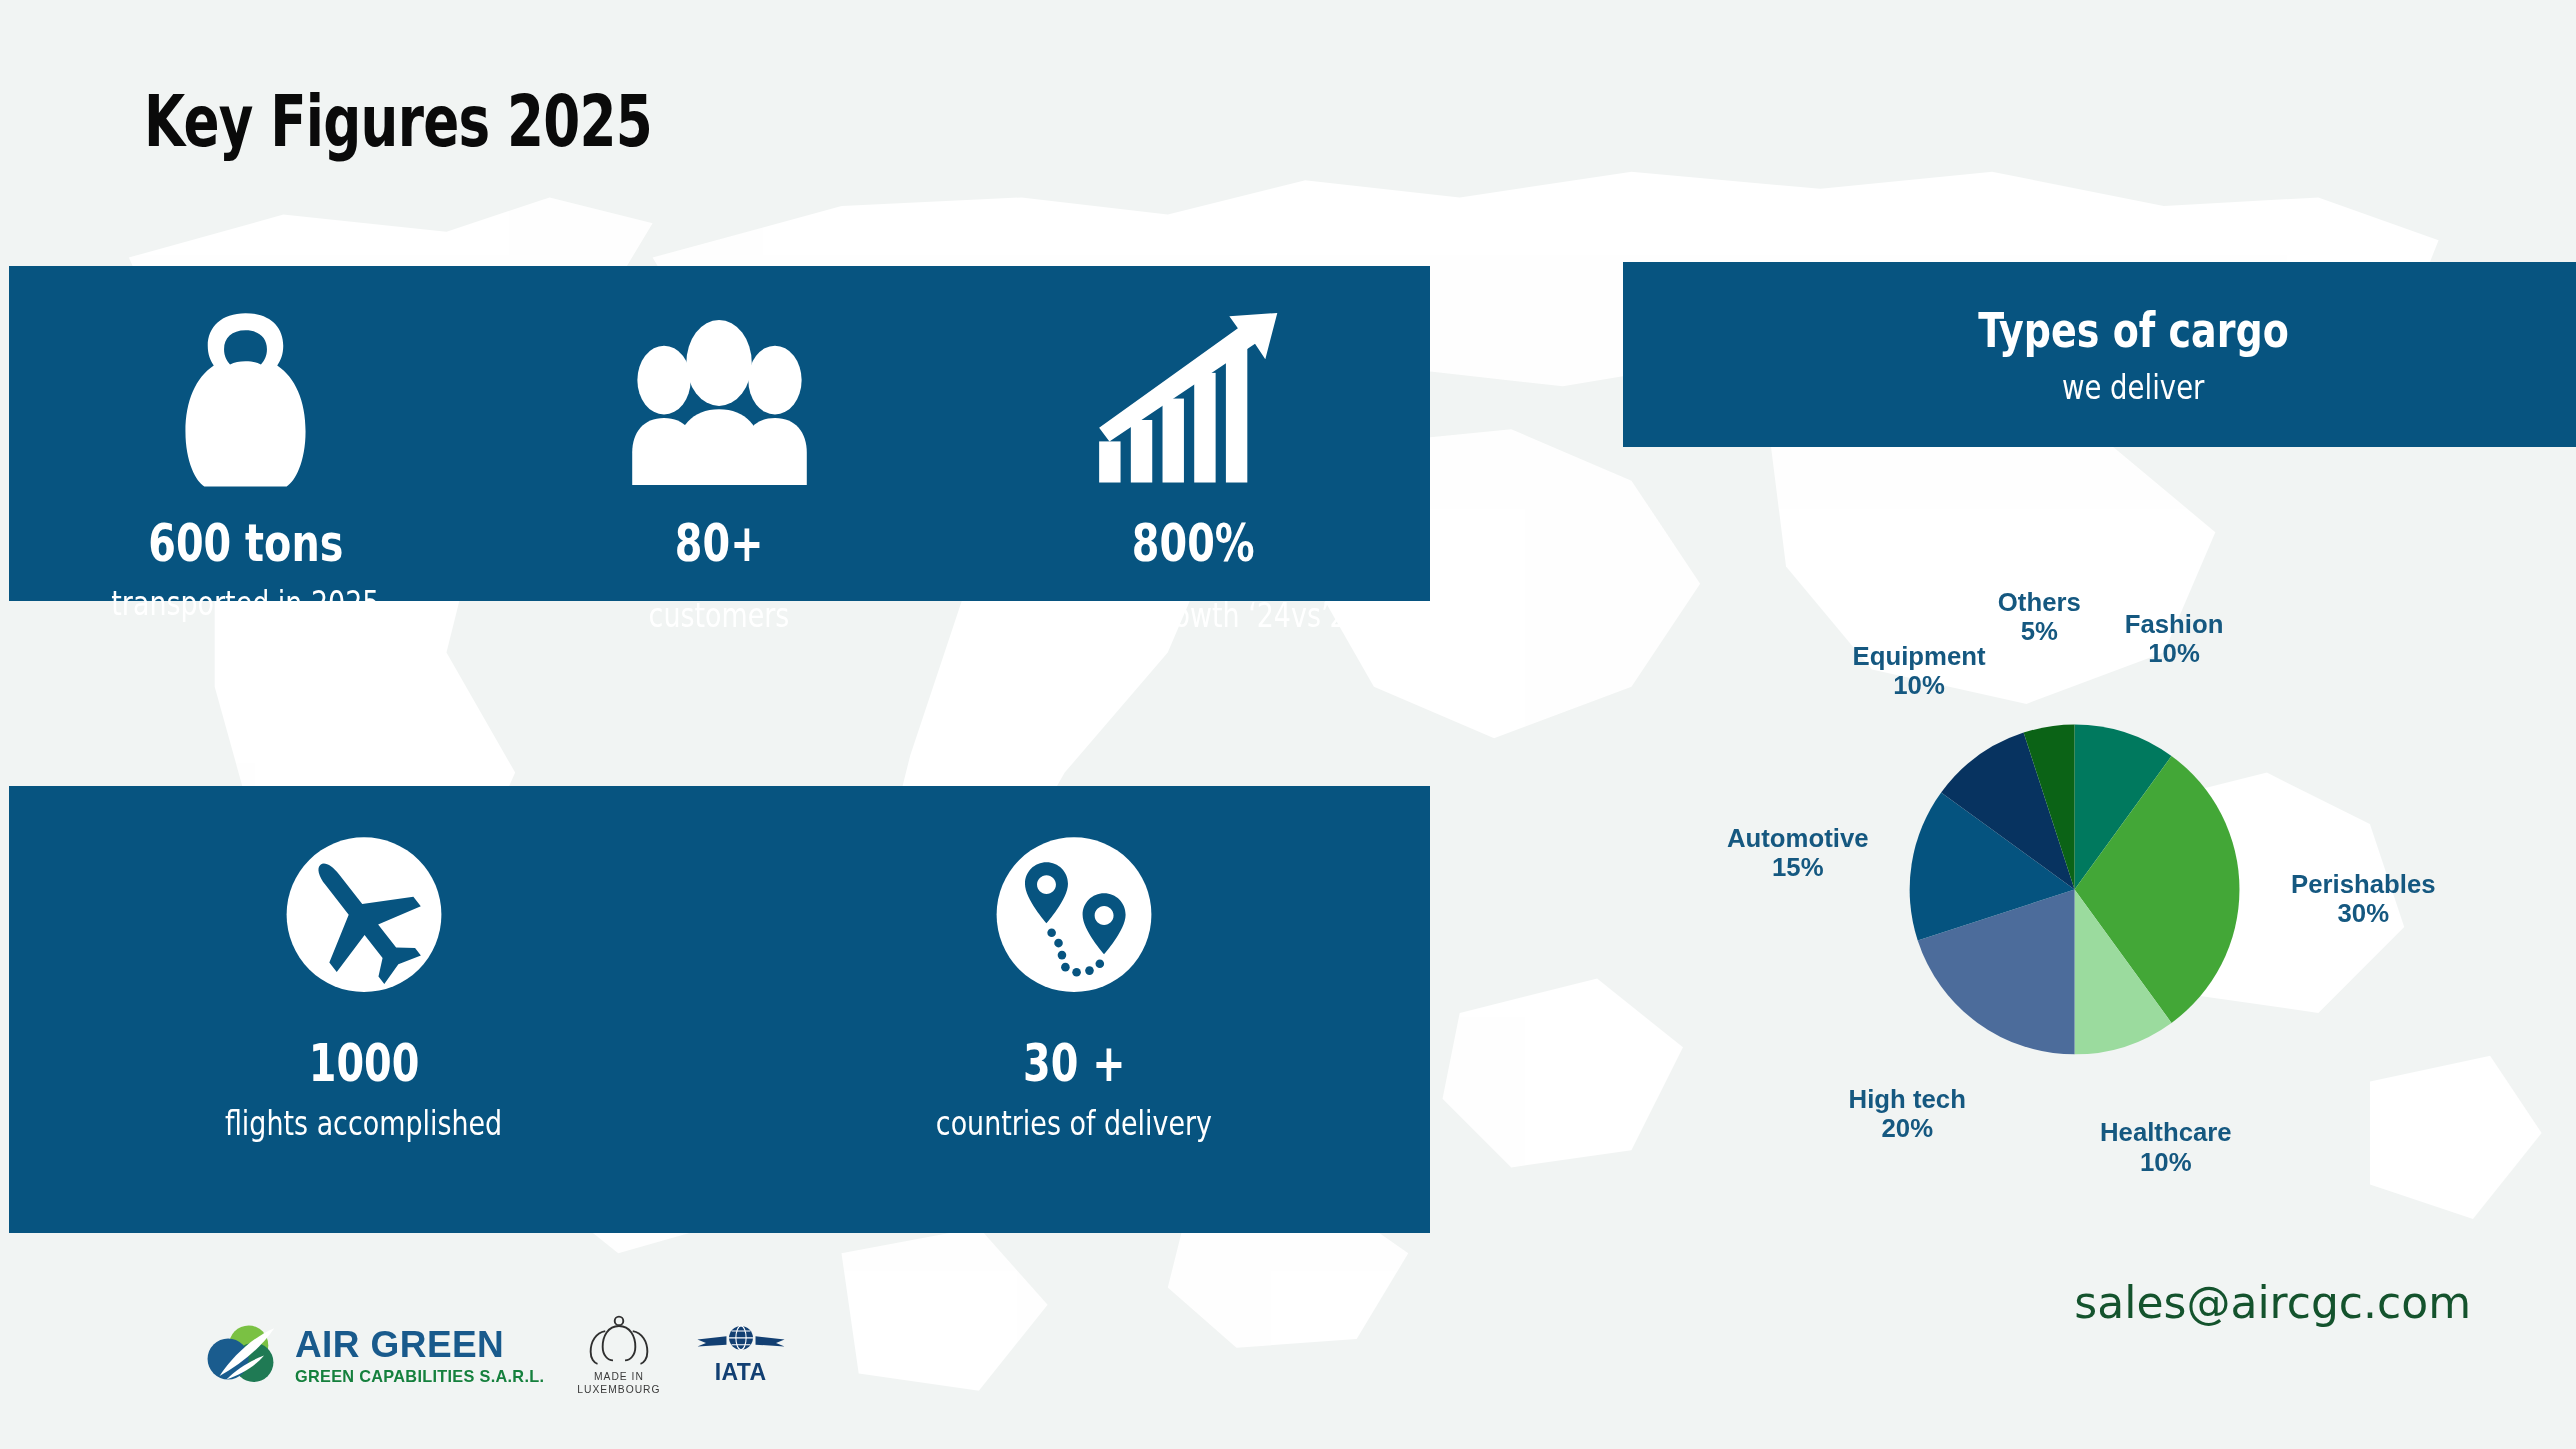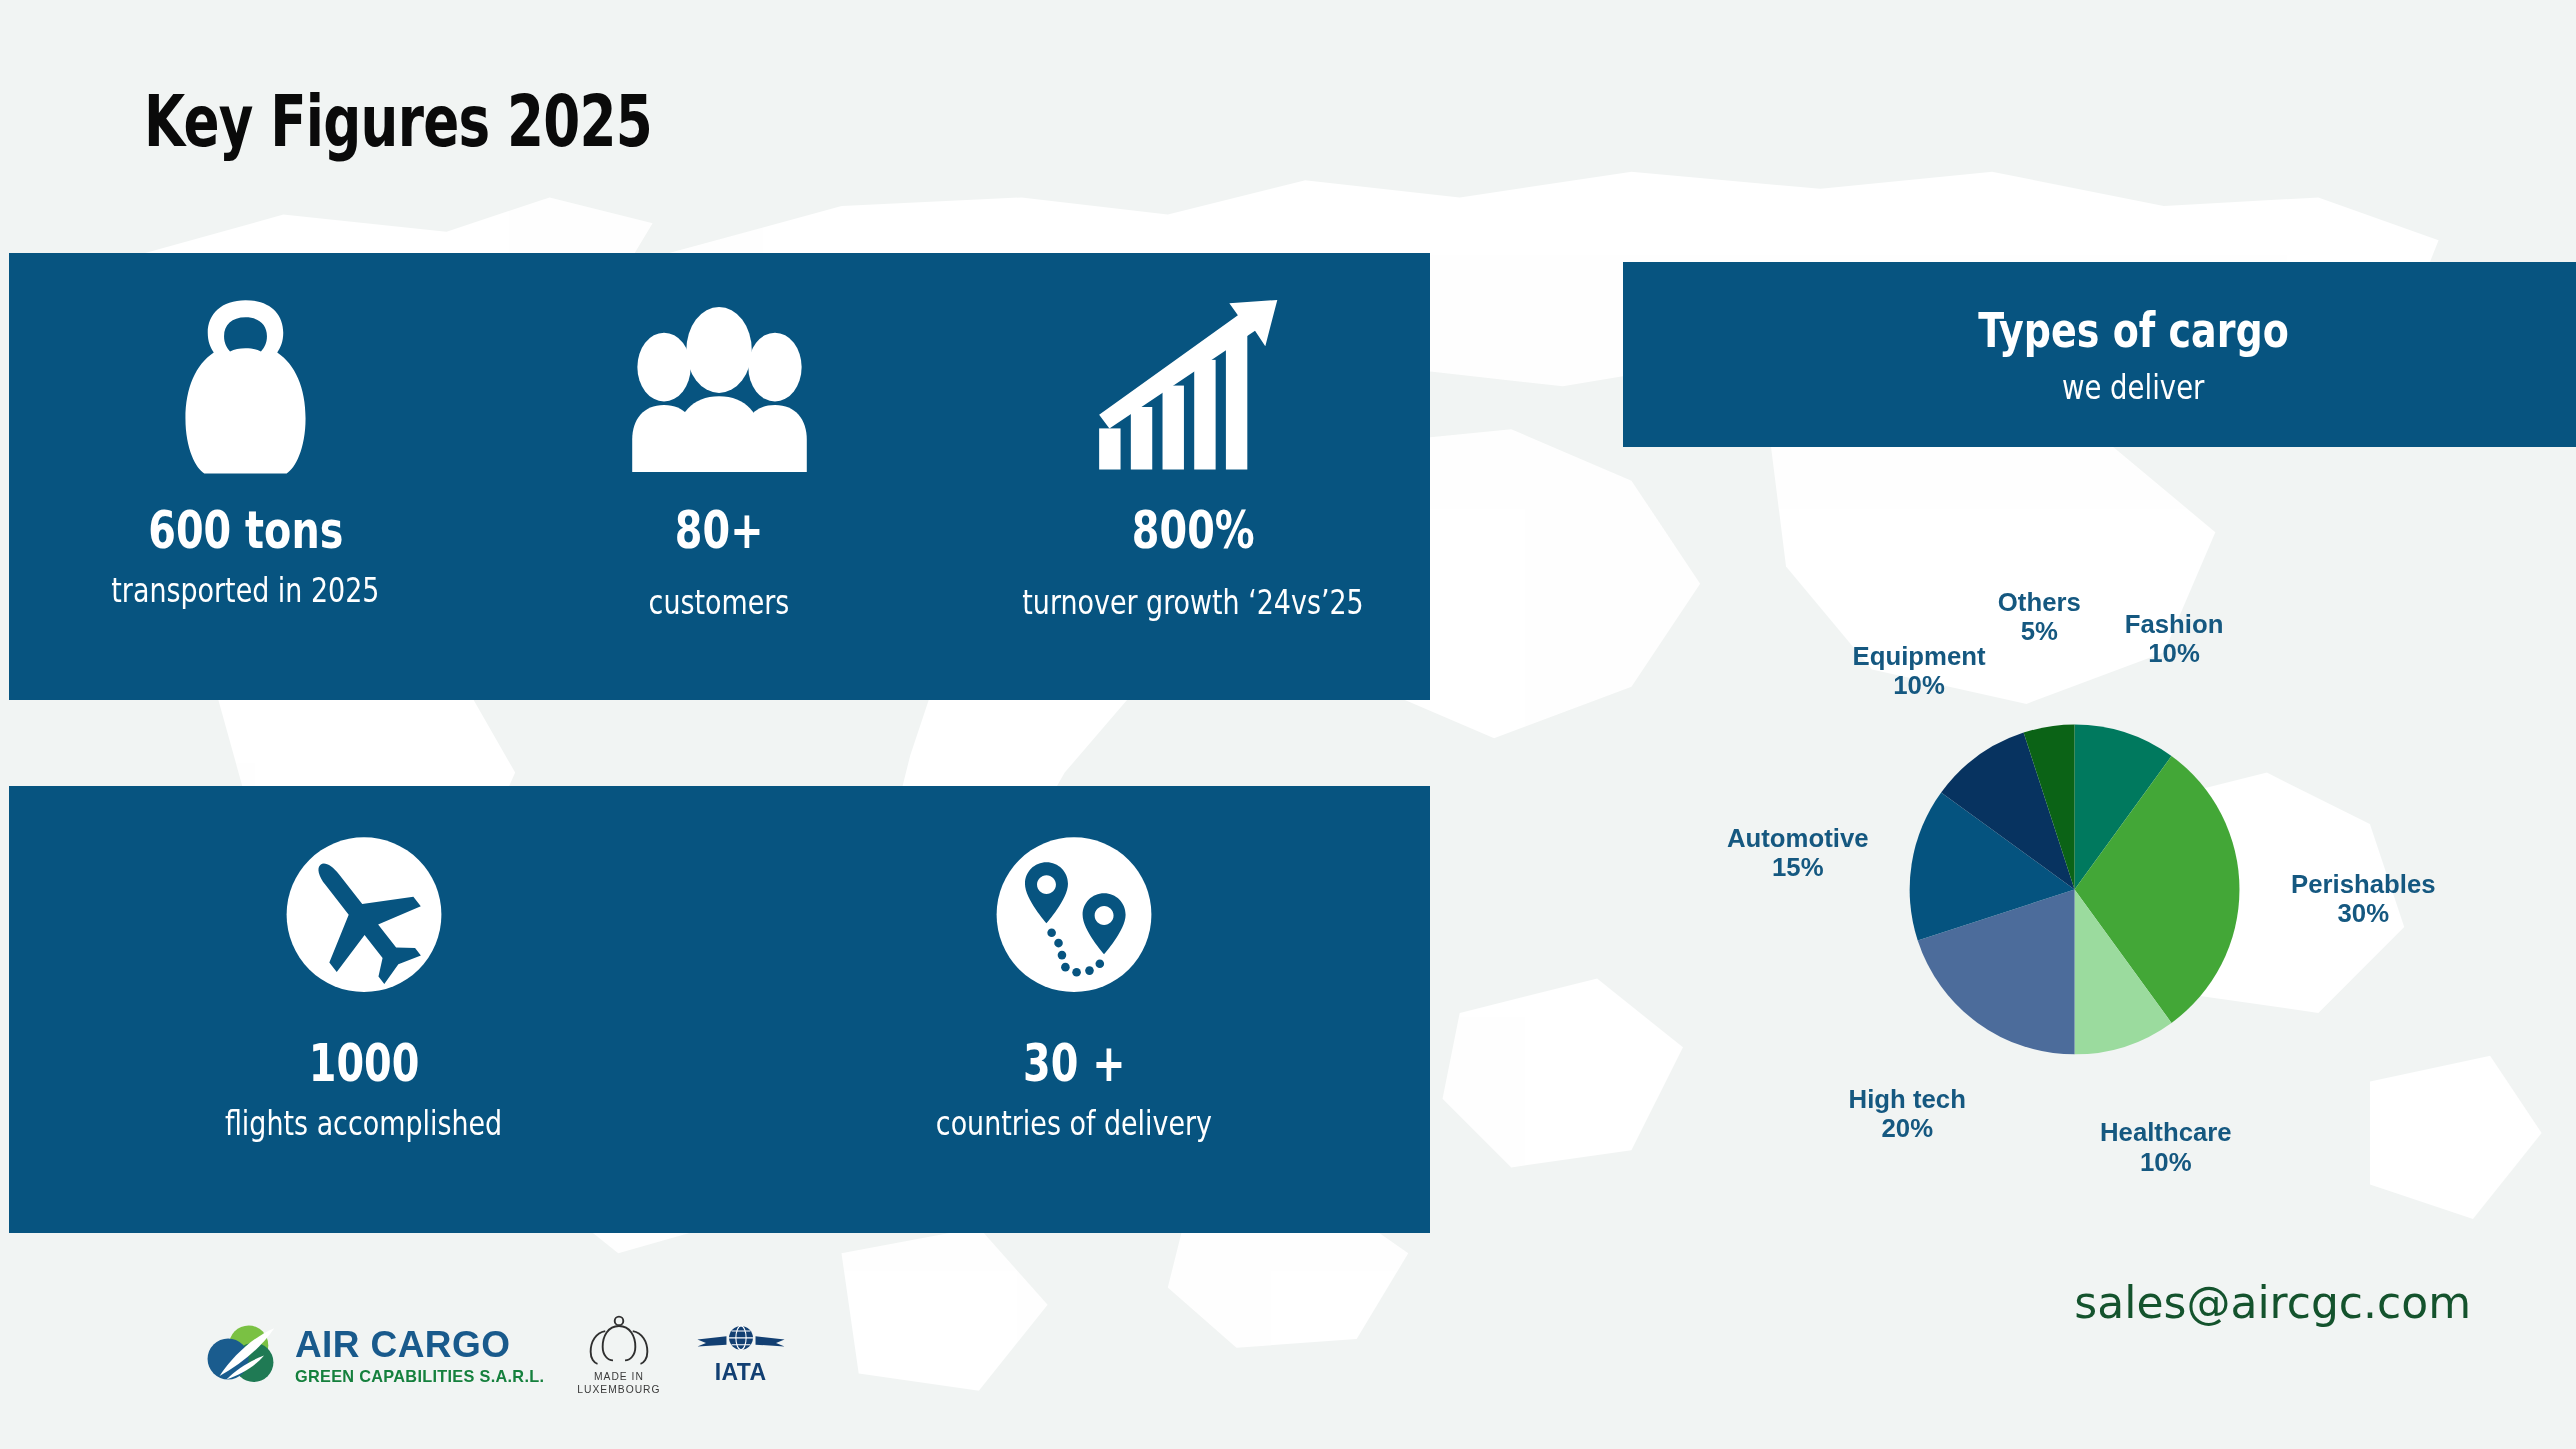--- a/index.html
+++ b/index.html
@@ -35,21 +35,21 @@
   }
 
   
   .panel {
     position:absolute;
     left:8.6px;
     width:1421px;
     background:#075480;
     z-index:2;
   }
-  #panel-top    { top:253px; height:447px; }
+  #panel-top    { top:266px; height:335px; }
   #panel-bottom { top:786px; height:447px; }
 
   .panel-row {
     display:flex;
     width:100%;
     height:100%;
     align-items:flex-start;
     padding-top:34px;
   }
   .stat {
@@ -312,21 +312,21 @@
 
   <div class="logo-aircargo">
     <svg width="79" height="65" viewBox="0 0 92 76">
       <circle cx="52" cy="26" r="23" fill="#7ac143"></circle>
       <circle cx="58" cy="46" r="23" fill="#1f7a54"></circle>
       <circle cx="28" cy="42" r="24" fill="#1a5c8e"></circle>
       <path d="M82 6 C58 16 34 38 18 62 C42 48 64 32 82 6 Z" fill="#ffffff"></path>
       <path d="M70 38 C54 44 38 54 26 66 C44 60 60 50 70 38 Z" fill="#ffffff"></path>
     </svg>
     <div class="ac-text">
-      <div class="ac-main">AIR CARGO</div>
+      <div class="ac-main">AIR GREEN</div>
       <div class="ac-sub">GREEN CAPABILITIES S.A.R.L.</div>
     </div>
   </div>
 
   <div class="logo-lux">
     <svg width="74" height="55" viewBox="0 0 86 64">
       <g fill="none" stroke="#2f2f2f" stroke-width="2.2">
         <circle cx="43" cy="8" r="5"></circle>
         <path d="M43 14 C30 14 24 26 24 38 C24 48 30 54 36 54"></path>
         <path d="M43 14 C56 14 62 26 62 38 C62 48 56 54 50 54"></path>

